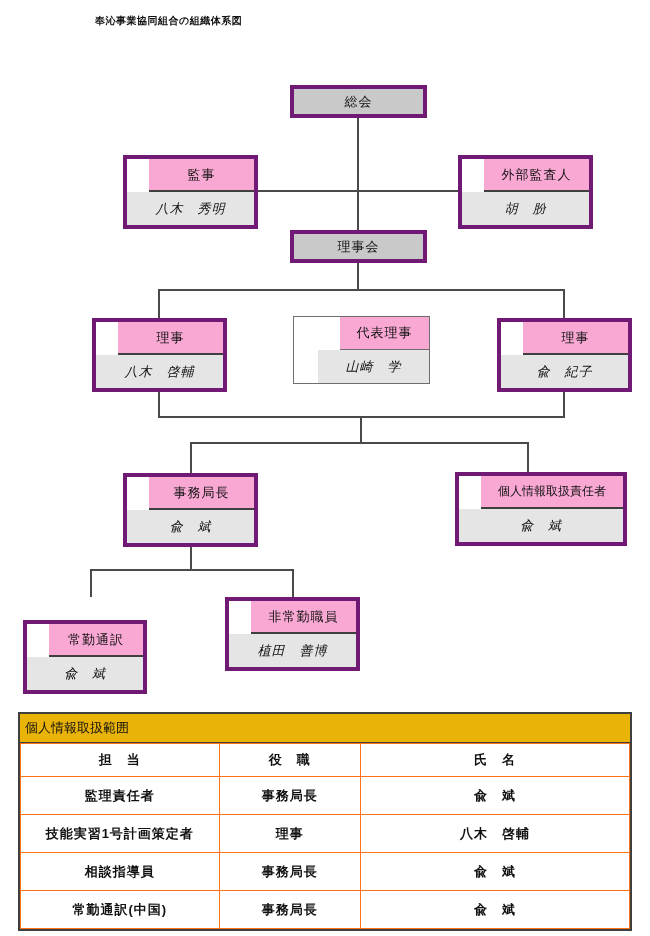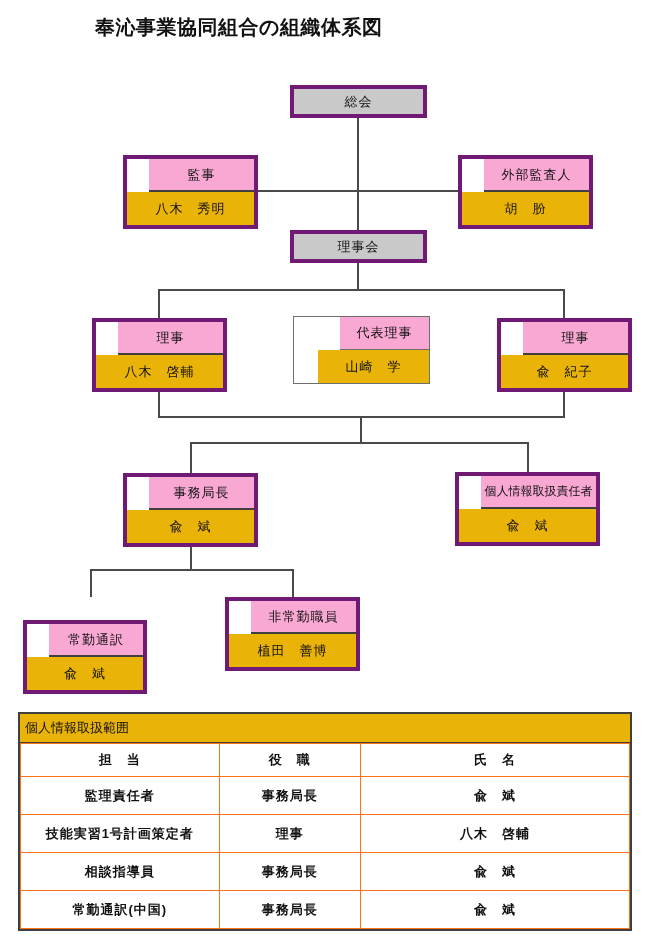--- a/index.html
+++ b/index.html
@@ -5,36 +5,36 @@
   html, body { margin: 0; padding: 0; background: #ffffff; }
   body {
     width: 650px; height: 936px; position: relative;
     font-family: "Liberation Sans", "DejaVu Sans", sans-serif;
     color: #111; -webkit-font-smoothing: antialiased;
   }
   .canvas { position: absolute; inset: 0; background: #fff; }
 
   .title {
     position: absolute; left: 95px; top: 14px; margin: 0;
-    font-size: 20px; font-weight: 700; letter-spacing: 0.5px;
+    font-size: 10px; font-weight: 700; letter-spacing: 0.5px;
   }
 
   
   .node {
     position: absolute; box-sizing: border-box;
     border: 4px solid #701a75; background: #fff;
     font-size: 13px; text-align: center;
   }
   .node .hdr {
     background: #f9a8d4; display: flex; align-items: center; justify-content: center;
     box-sizing: border-box; letter-spacing: 1px; margin-left: 22px;
   }
   .node .body {
-    background: #eab308; display: flex; align-items: center; justify-content: center;
-    box-sizing: border-box; letter-spacing: 1px;
+    background: #e5e5e5; display: flex; align-items: center; justify-content: center;
+    box-sizing: border-box; letter-spacing: 1px; font-style: italic;
   }
   .node.two .hdr { height: 33px; border-bottom: 2px solid #3f3f3f; }
   .node.two .body { height: 33px; }
   .node.single { background: #c9c9c9; display: flex; align-items: center; justify-content: center; letter-spacing: 1px; }
   .node.thin { border-width: 1px; border-color: #6e6e6e; padding-left: 24px; }
   .node.thin .hdr { border-bottom-width: 1px; border-bottom-color: #6e6e6e; }
   .node .small { font-size: 12px; letter-spacing: 0; }
 
   .line { position: absolute; background: #4a4a4a; }
 
@@ -114,21 +114,21 @@
   <div class="node two" style="left:497px;top:318px;width:135px">
     <div class="hdr">理事</div>
     <div class="body">兪　紀子</div>
   </div>
 
   <div class="node two" style="left:123px;top:473px;width:135px">
     <div class="hdr">事務局長</div>
     <div class="body">兪　斌</div>
   </div>
 
-  <div class="node two" style="left:455px;top:472px;width:145px">
+  <div class="node two" style="left:455px;top:472px;width:172px">
     <div class="hdr small">個人情報取扱責任者</div>
     <div class="body">兪　斌</div>
   </div>
 
   <div class="node two" style="left:23px;top:620px;width:124px">
     <div class="hdr">常勤通訳</div>
     <div class="body">兪　斌</div>
   </div>
 
   <div class="node two" style="left:225px;top:597px;width:135px">

